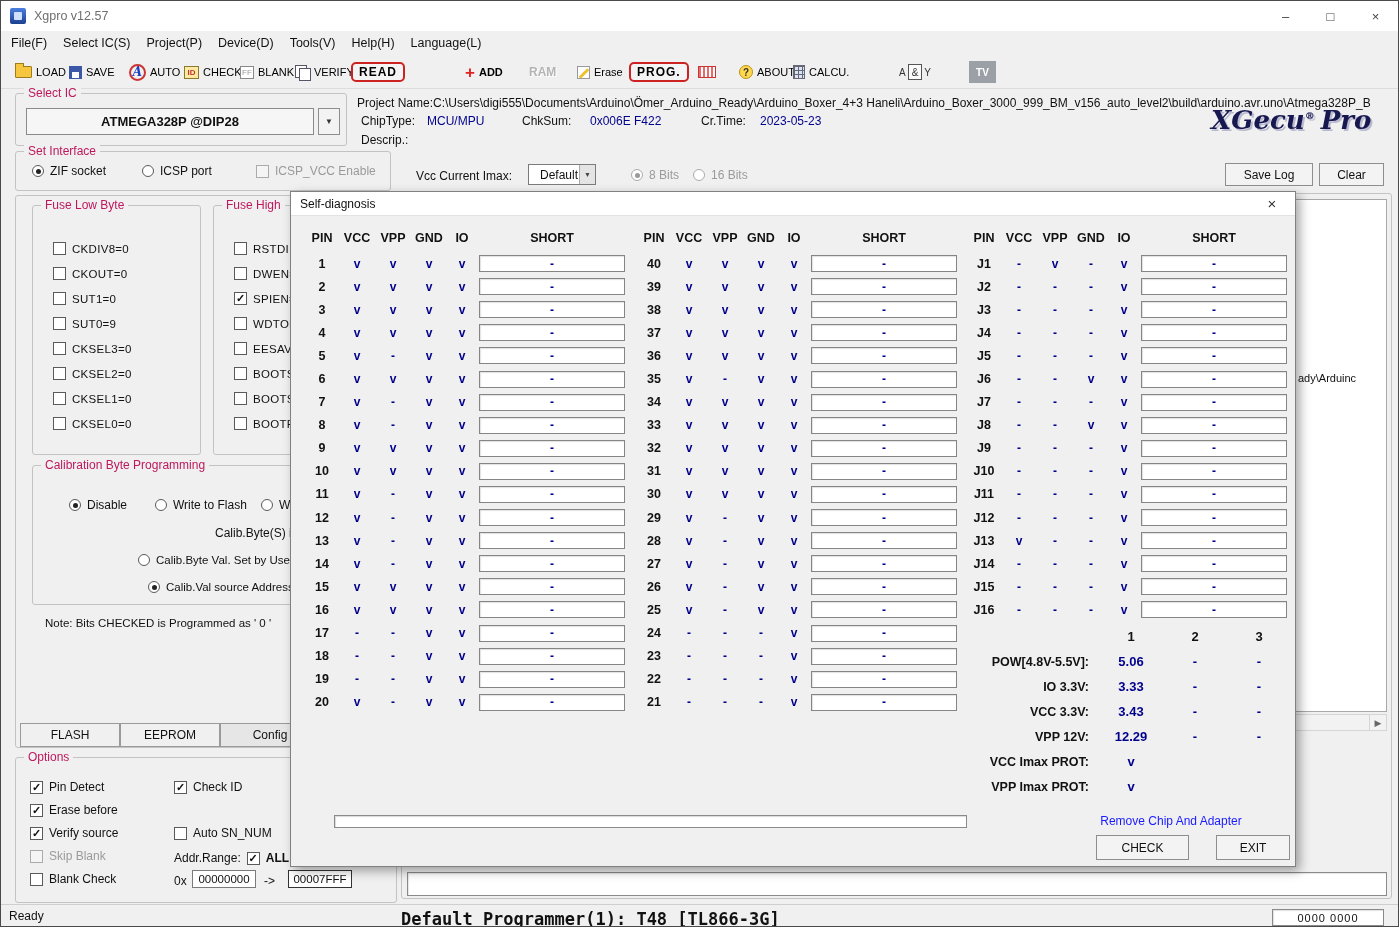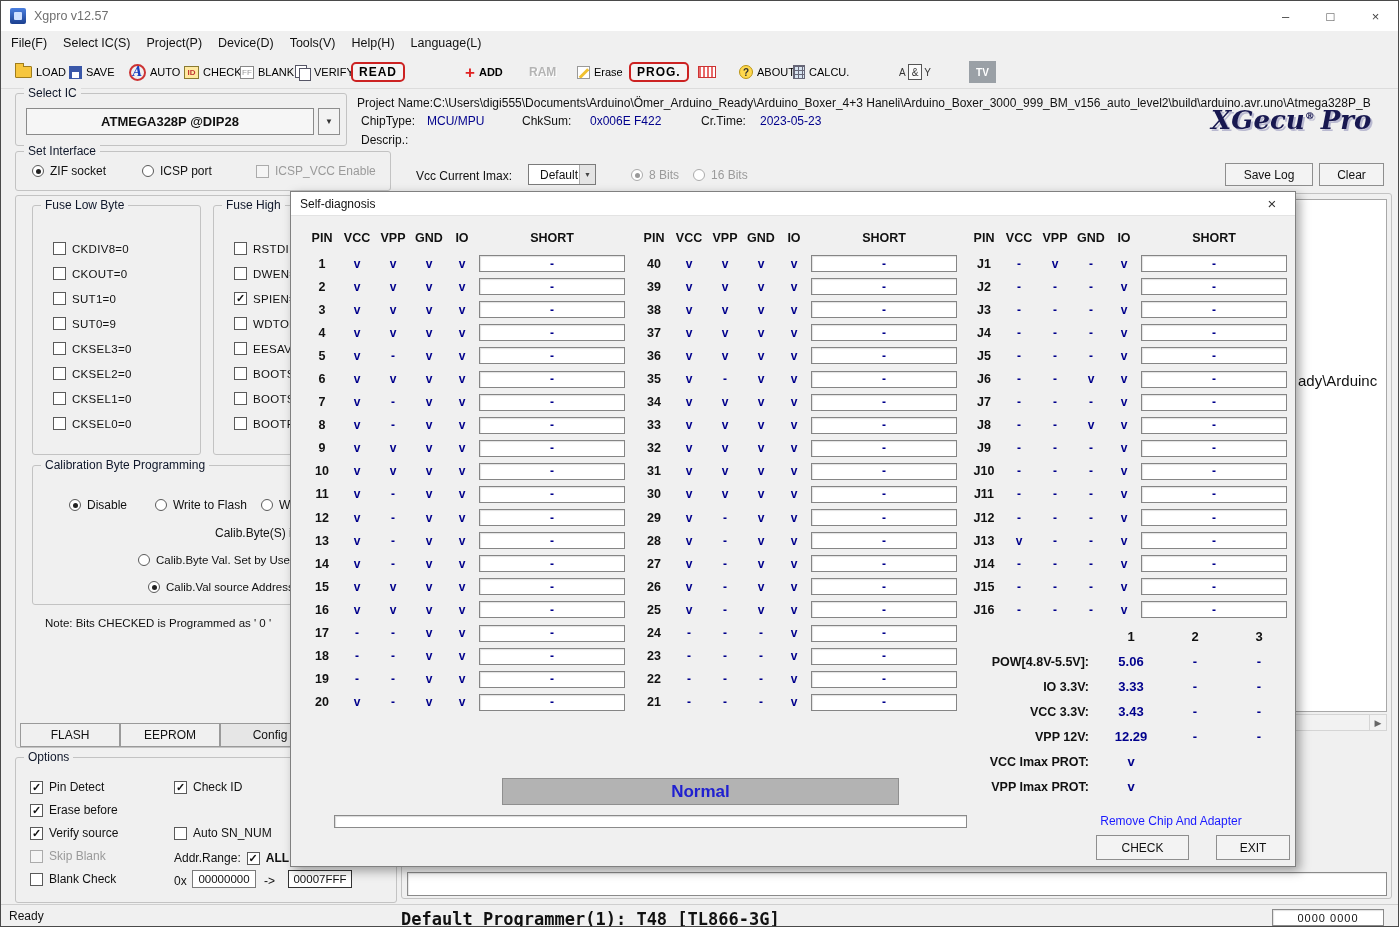--- a/index.html
+++ b/index.html
@@ -45,21 +45,21 @@
   .ic-chip{width:18px;height:12px;border:1px solid #c33;background:repeating-linear-gradient(90deg,#e86a6a 0 2px,#fff 2px 4px)}
   .ic-q{width:14px;height:14px;border-radius:50%;background:#ffd84d;border:1px solid #b99415;display:flex;align-items:center;justify-content:center}
   .ic-q::before{content:"?";font-weight:bold;font-size:10px;color:#333}
   .ic-calc{width:12px;height:14px;background:#d8e4f0;border:1px solid #667;background-image:linear-gradient(#667 1px,transparent 1px),linear-gradient(90deg,#667 1px,transparent 1px);background-size:4px 4px}
   .logic-icon{display:flex;align-items:center;gap:2px;font-size:10px;color:#333}
   .logic-box{border:1px solid #555;padding:0 3px;height:16px;display:flex;align-items:center;background:#fafafa}
   .ic-tv{width:27px;height:22px;background:#9aa0a6;border-radius:0;color:#fff;font-weight:bold;font-size:10px;display:flex;align-items:center;justify-content:center}
 
   
   .gb{position:absolute;border:1px solid #c3c3c3;border-radius:3px}
-  .gb-title{position:absolute;top:-8px;left:8px;background:#f0f0f0;padding:0 4px;font-size:12px;color:#0f172a}
+  .gb-title{position:absolute;top:-8px;left:8px;background:#f0f0f0;padding:0 4px;font-size:12px;color:#be185d}
 
   
   .btn{position:absolute;background:#f3f3f3;border:1px solid #8e8e8e;font-size:12px;display:flex;align-items:center;justify-content:center;color:#111}
   .cb{width:13px;height:13px;background:#fff;border:1px solid #5a5a5a;display:inline-flex;align-items:center;justify-content:center;flex:none;position:relative}
   .cb.checked::after{content:"✓";font-size:11px;font-weight:bold;color:#111;line-height:1}
   .cb.disabled{border-color:#ababab;background:#f5f5f5}
   .radio{width:12px;height:12px;background:#fff;border:1px solid #5a5a5a;border-radius:50%;display:inline-block;flex:none;position:relative}
   .radio.sel::after{content:"";position:absolute;left:2.5px;top:2.5px;width:5px;height:5px;border-radius:50%;background:#222}
   .radio.disabled{border-color:#ababab}
   .radio.disabled.sel::after{background:#9a9a9a}
@@ -86,21 +86,21 @@
   .cb-row{display:flex;align-items:center;gap:6px;height:25px;padding-left:20px;white-space:nowrap}
   .cb-label{font-size:11.5px;letter-spacing:.3px}
 
   .tab{position:absolute;top:722px;width:100px;height:24px;background:#f0f0f0;border:1px solid #9a9a9a;display:flex;align-items:center;justify-content:center;font-size:12px}
 
   .txt{position:absolute;height:18px;background:#fff;border:1px solid #7b7b7b;display:flex;align-items:center;justify-content:center;font-size:11.5px}
 
   
   .log-gb{position:absolute;left:400px;top:192px;width:991px;height:706px;border:1px solid #c3c3c3;border-radius:3px}
   .log-list{position:absolute;left:5px;top:5px;width:980px;height:513px;background:#fff;border:1px solid #a8a8a8;overflow:hidden}
-  .log-frag{position:absolute;left:890px;top:172px;font-size:15px;white-space:nowrap}
+  .log-frag{position:absolute;left:890px;top:172px;font-size:11px;white-space:nowrap}
   .hscroll{position:absolute;left:5px;top:520px;width:980px;height:17px;background:#f2f2f2;border:1px solid #d5d5d5}
   .hscroll .arrow{position:absolute;right:0;top:0;width:17px;height:15px;background:#f2f2f2;border-left:1px solid #d5d5d5;display:flex;align-items:center;justify-content:center;color:#666;font-size:9px}
   .hscroll .arrow::after{content:"▶"}
   .log-strip{position:absolute;left:5px;top:678px;width:980px;height:24px;background:#fff;border:1px solid #8a8a8a;box-shadow:inset 1px 1px 1px rgba(0,0,0,.1)}
 
   
   .statusbar{position:absolute;left:0;top:903px;width:100%;height:24px;background:#f0f0f0;border-top:1px solid #cfcfcf}
   .sb-ready{position:absolute;left:8px;top:4px;font-size:12px}
   .sb-prog{position:absolute;left:400px;top:4px;font-family:"DejaVu Sans Mono",monospace;font-size:17px;font-weight:600}
   .sb-counter{position:absolute;right:14px;top:4px;width:112px;height:17px;background:#fff;border:1px solid #8a8a8a;box-shadow:inset 1px 1px 1px rgba(0,0,0,.12);display:flex;align-items:center;justify-content:center;font-size:11px;letter-spacing:1px}
@@ -1062,22 +1062,19 @@
         <div class="mlabel">VCC Imax PROT:</div>
         <div class="mval">v</div>
         <div class="mval"></div>
         <div class="mval"></div>
         <div class="mlabel">VPP Imax PROT:</div>
         <div class="mval">v</div>
         <div class="mval"></div>
         <div class="mval"></div>
       </div>
 
-    <div class="normal-bar">
-      <span class="normal-text">Normal</span>
-    </div>
     <div class="progress"></div>
     <span class="remove-link">Remove Chip And Adapter</span>
     <button class="btn dlg-btn" style="left:805px;top:643px;width:93px">CHECK</button>
     <button class="btn dlg-btn" style="left:925px;top:643px;width:74px">EXIT</button>
   </div>
 
 </div>
 
 </body></html>

